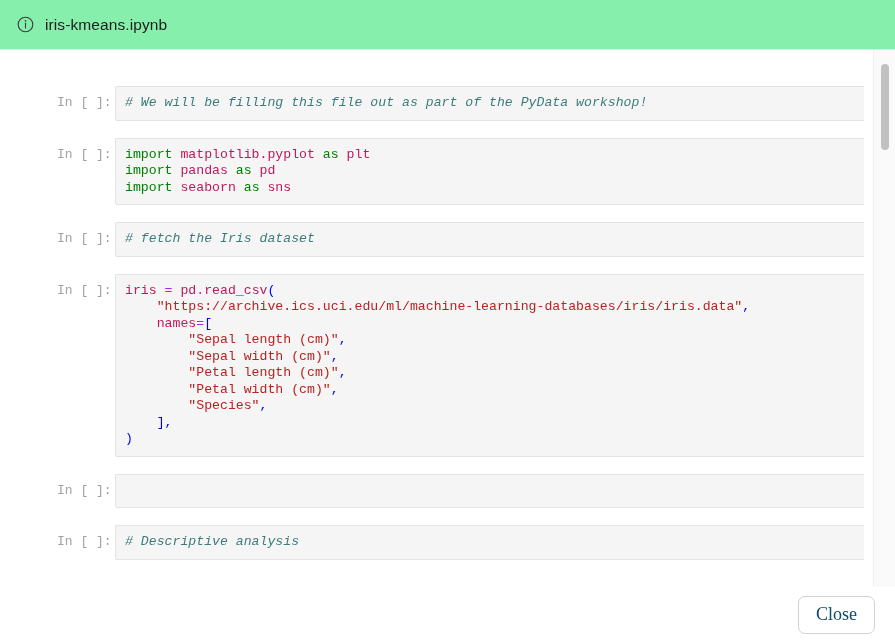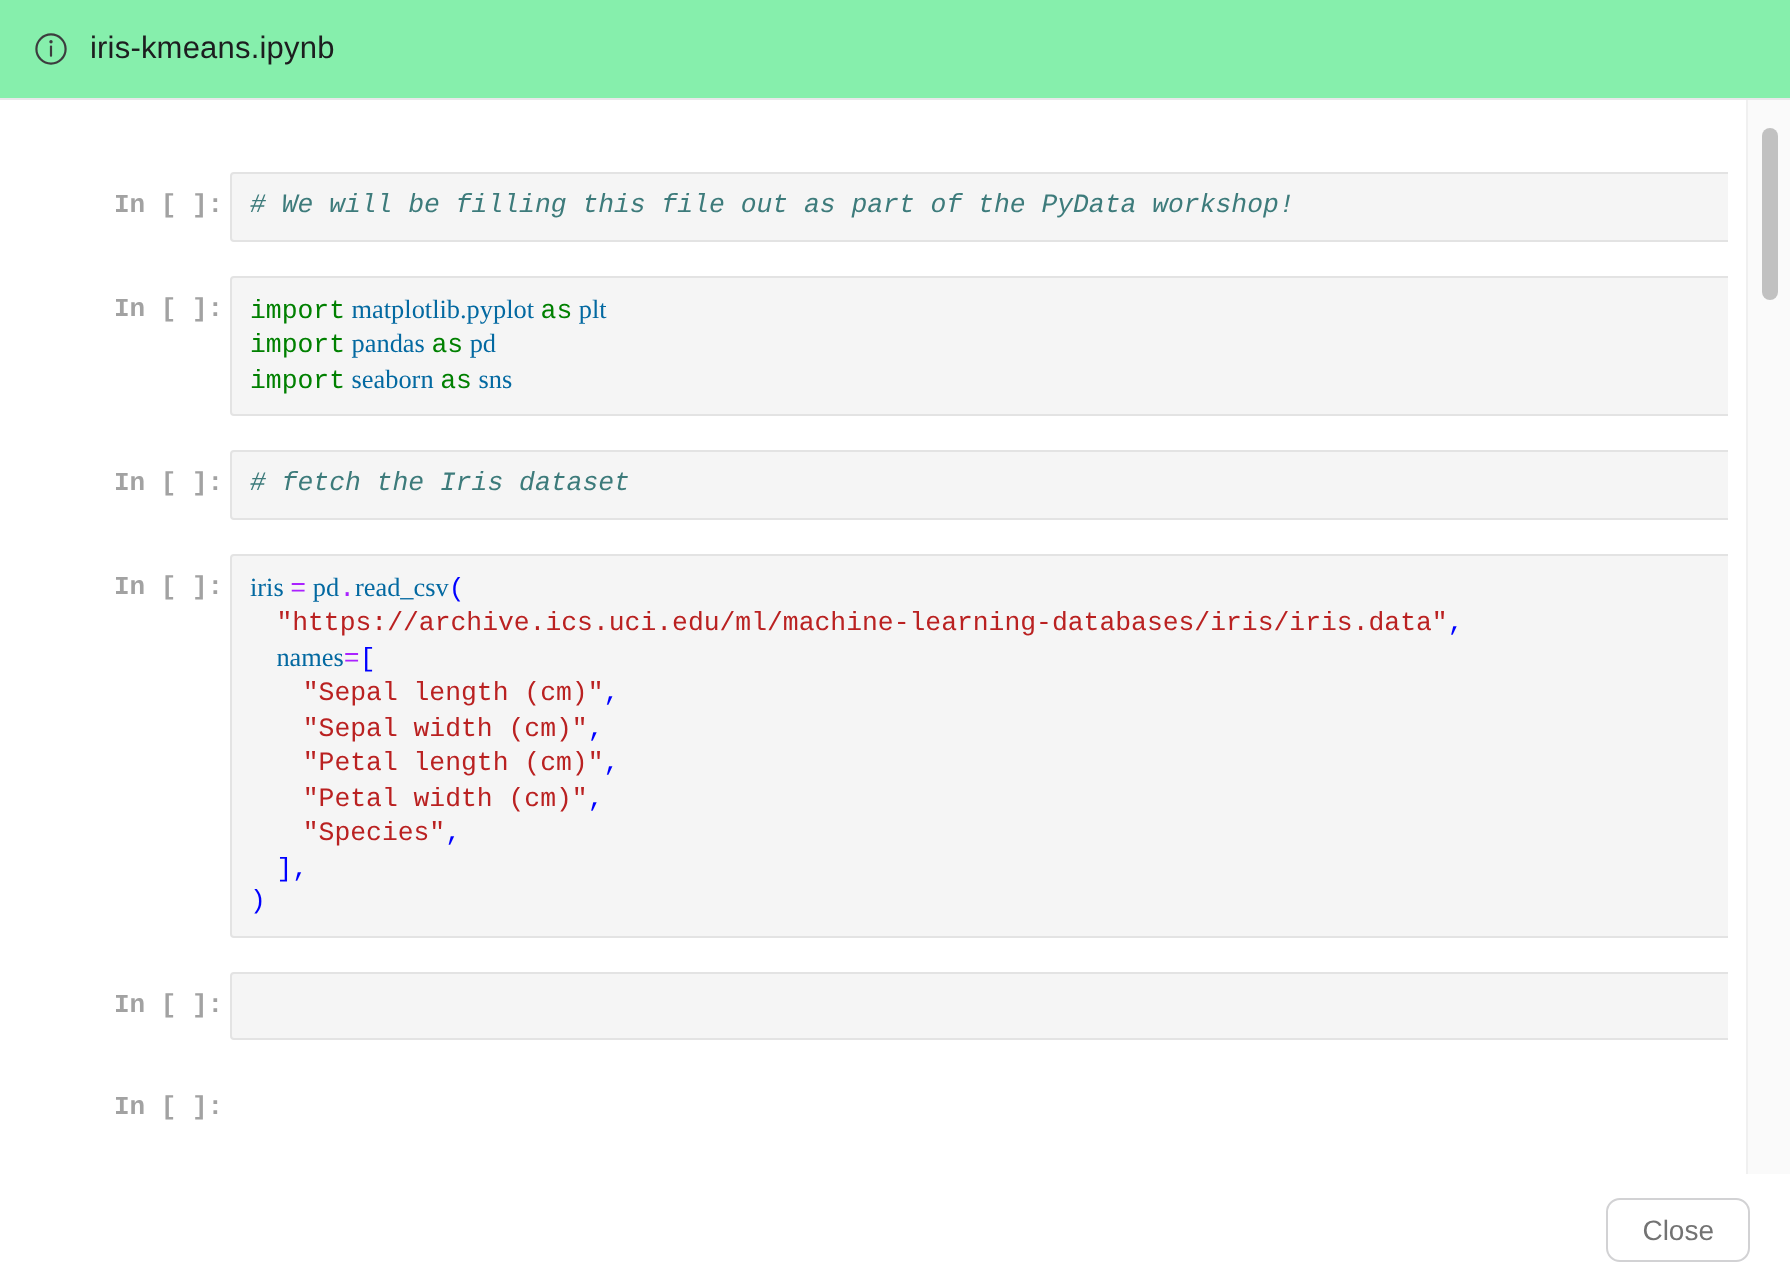--- a/index.html
+++ b/index.html
@@ -60,21 +60,20 @@
     flex: 0 0 auto;
     width: 58px;
     text-align: left;
     font-family: "Liberation Mono", "DejaVu Sans Mono", monospace;
     font-size: 13px;
     color: #a2a2a2;
     line-height: 16.5px;
     padding-top: 9px;
     white-space: pre;
     user-select: none;
-    font-weight: bold;
   }
   .input-area {
     flex: 0 0 auto;
     width: 755px;
     background: #f5f5f5;
     border: 1px solid #e3e3e3;
     border-radius: 2px;
     padding: 8px 0 8px 9px;
     font-family: "Liberation Mono", "DejaVu Sans Mono", monospace;
     font-size: 13.2px;
@@ -84,21 +83,21 @@
     overflow: hidden;
   }
   .line { white-space: pre; min-height: 16.5px; }
 
   
   .c  { color: #3D7B7B; font-style: italic; }      
   .k  { color: #008000; font-weight: normal; }        
   .s  { color: #BA2121; }                           
   .o  { color: #AA22FF; }                           
   .nb { color: #0000FF; }                           
-  .n  { color: #0369a1; font-family: Liberation Serif, serif; }
+  .n  { color: #be185d; }
 
   
   .scrollbar-track {
     position: absolute;
     top: 0; right: 0;
     width: 22px;
     height: 537px;
     background: #fafafa;
     border-left: 1px solid #f0f0f0;
   }
@@ -116,23 +115,23 @@
   .footer {
     width: 895px;
     height: 56px;
     background: #ffffff;
     display: flex;
     align-items: center;
     justify-content: flex-end;
     padding-right: 20px;
   }
   .close-button {
-    font-family: Liberation Sans, sans-serif;
-    font-size: 14px;
-    color: #737373;
+    font-family: Liberation Serif, serif;
+    font-size: 18px;
+    color: #0c4a6e;
     background: #ffffff;
     border: 1px solid #d2d2d4;
     border-radius: 7px;
     padding: 7px 17px;
     cursor: pointer;
     line-height: 1.2;
   }
 </style>
 </head>
 <body>
@@ -165,20 +164,21 @@
       <div class="cell">
         <div class="prompt">In [ ]:</div>
         <div class="input-area"><div class="line"><span class="n">iris </span><span class="o">=</span><span class="n"> pd</span><span class="o">.</span><span class="n">read_csv</span><span class="nb">(</span></div><div class="line"><span class="n">    </span><span class="s">"https://archive.ics.uci.edu/ml/machine-learning-databases/iris/iris.data"</span><span class="nb">,</span></div><div class="line"><span class="n">    names</span><span class="o">=</span><span class="nb">[</span></div><div class="line"><span class="n">        </span><span class="s">"Sepal length (cm)"</span><span class="nb">,</span></div><div class="line"><span class="n">        </span><span class="s">"Sepal width (cm)"</span><span class="nb">,</span></div><div class="line"><span class="n">        </span><span class="s">"Petal length (cm)"</span><span class="nb">,</span></div><div class="line"><span class="n">        </span><span class="s">"Petal width (cm)"</span><span class="nb">,</span></div><div class="line"><span class="n">        </span><span class="s">"Species"</span><span class="nb">,</span></div><div class="line"><span class="n">    </span><span class="nb">],</span></div><div class="line"><span class="nb">)</span></div></div>
       </div>
       <div class="cell">
         <div class="prompt">In [ ]:</div>
         <div class="input-area"><div class="line">&nbsp;</div></div>
       </div>
       <div class="cell">
         <div class="prompt">In [ ]:</div>
+        <div class="input-area"><div class="line"><span class="c"># Descriptive analysis</span></div></div>
       </div>
     </div>
 
   <div class="scrollbar-track">
     <div class="scrollbar-thumb"></div>
   </div>
 </div>
 
 <div class="footer">
   <button class="close-button">Close</button>

